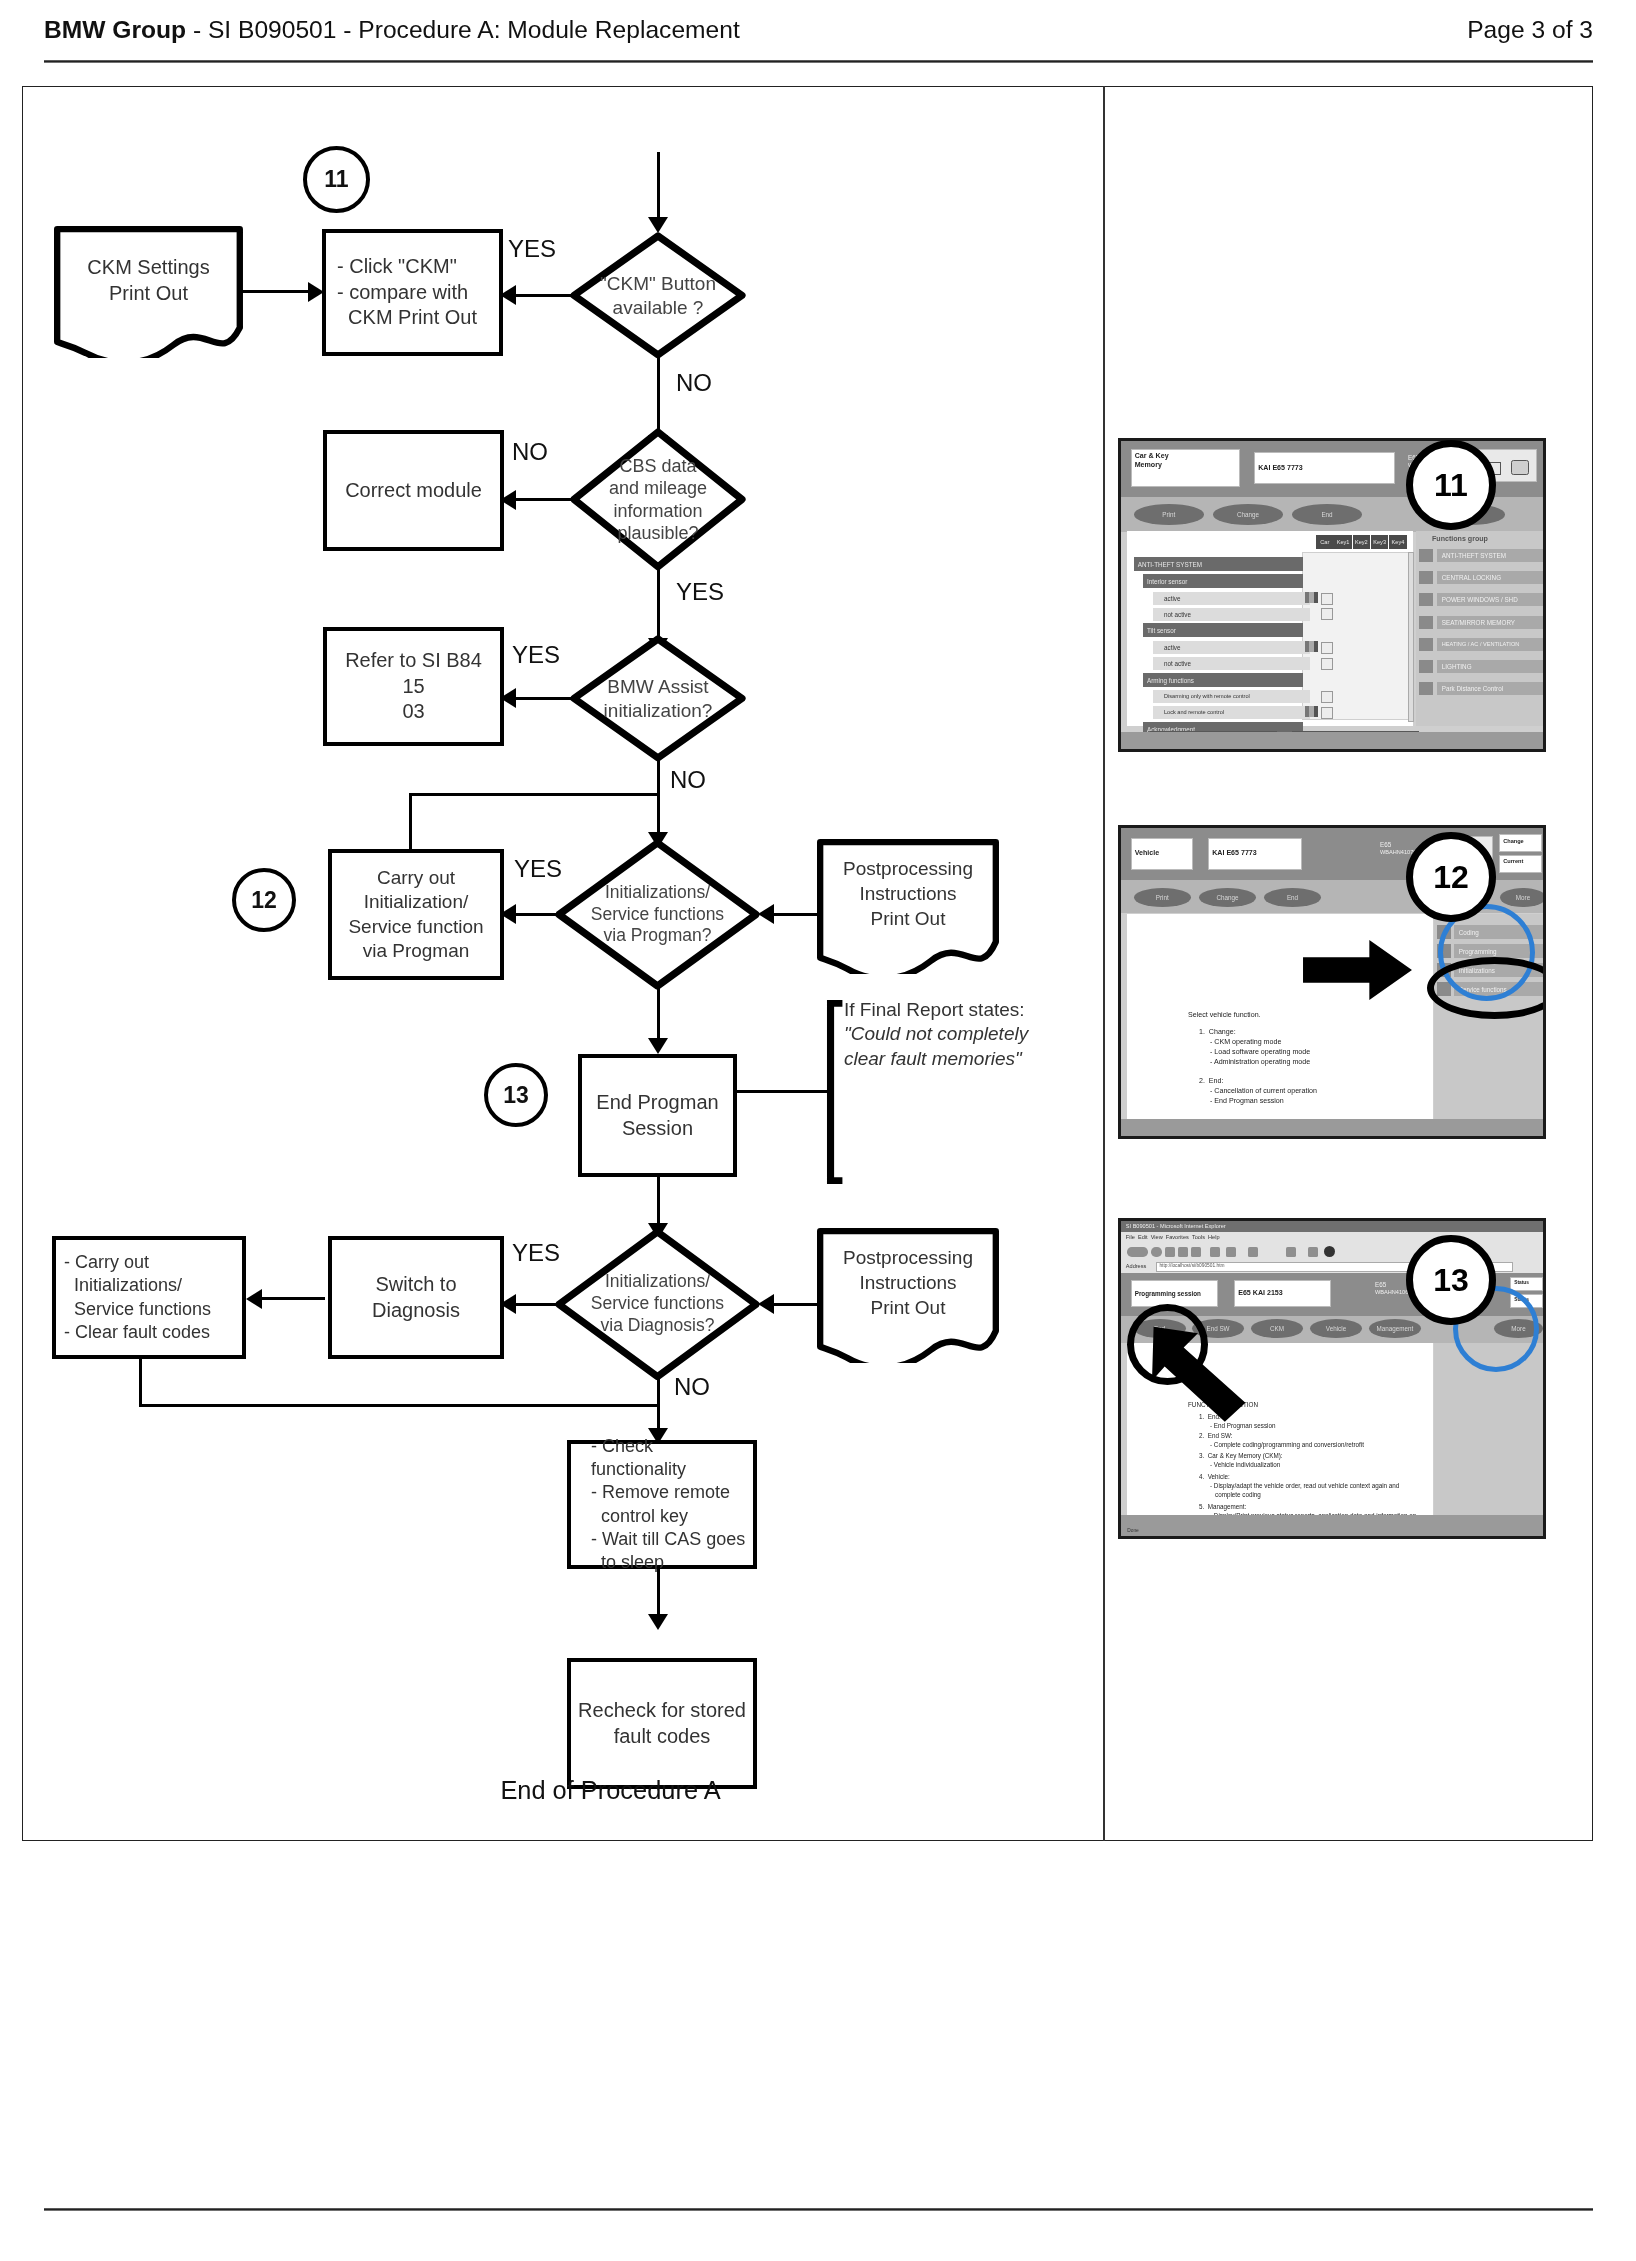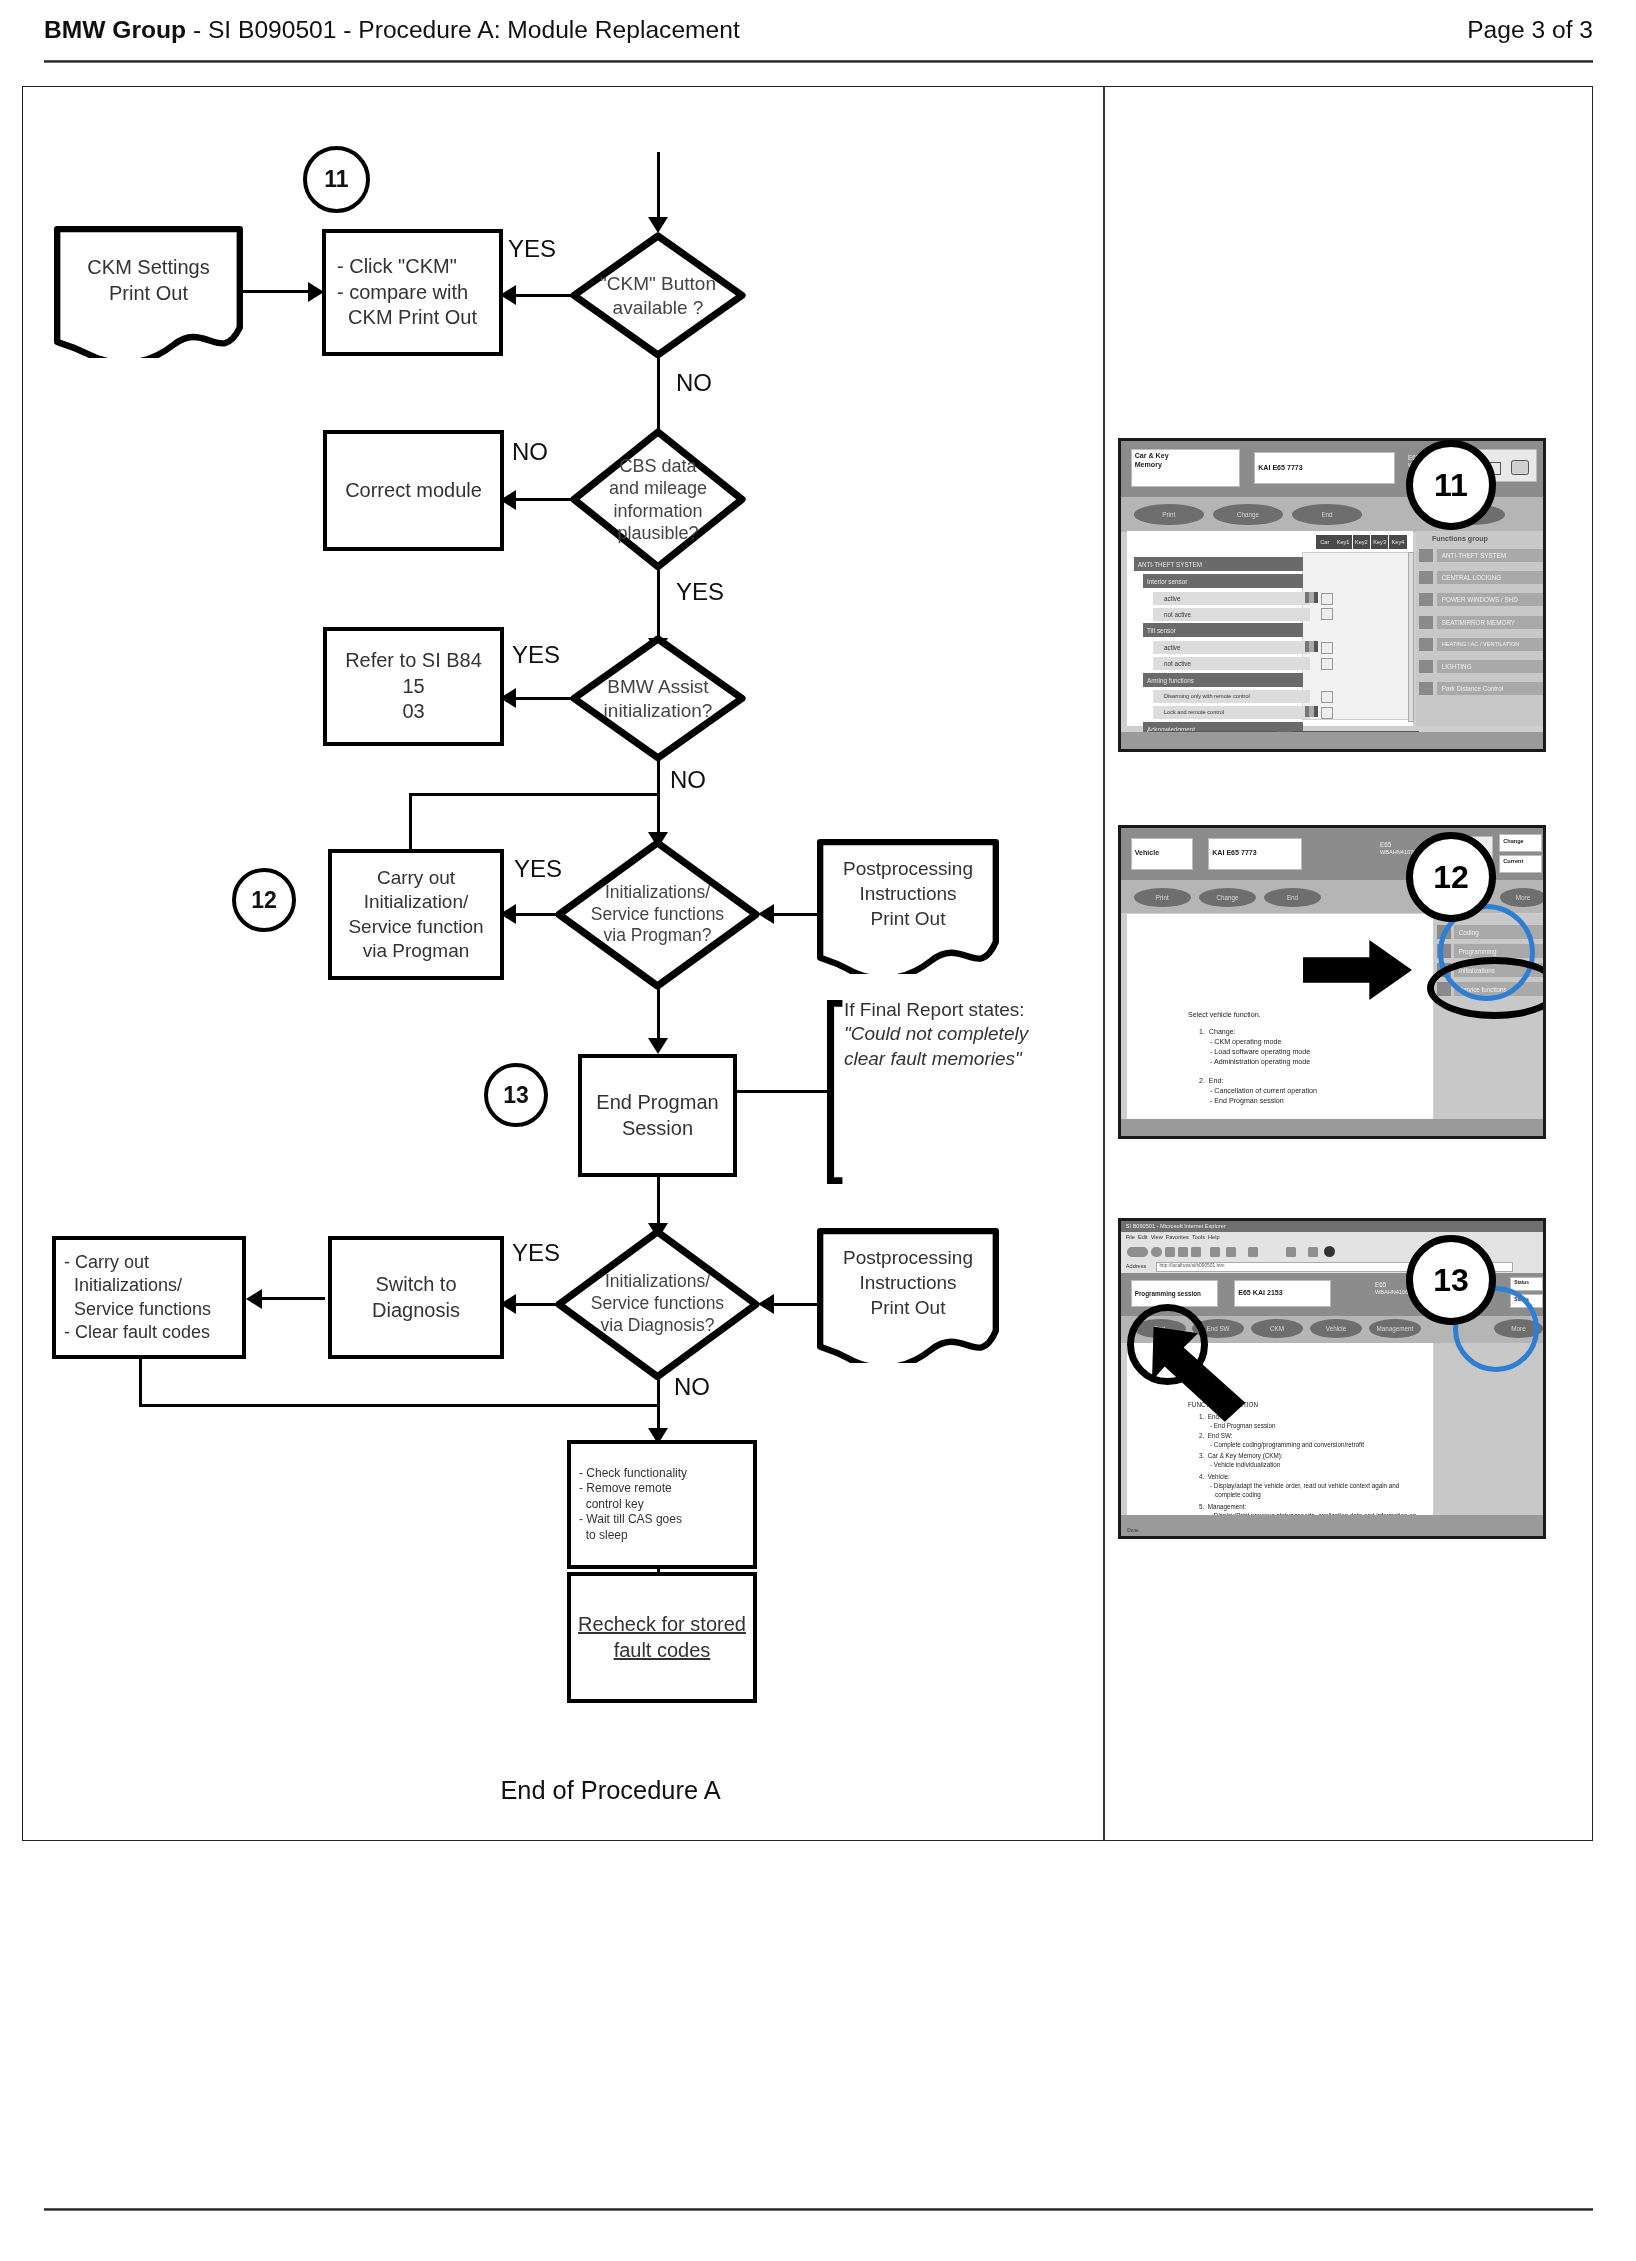--- a/index.html
+++ b/index.html
@@ -286,28 +286,28 @@
     </div>
     <div class="ln lnh" style="left:763px;top:1303px;width:56px;"></div>
     <div class="arrow arr-left" style="left:758px;top:1294px;"></div>
 
     <div class="ln lnv" style="left:139px;top:1358px;height:49px;"></div>
     <div class="ln lnh" style="left:139px;top:1404px;width:520px;"></div>
 
     <div class="ln lnv" style="left:657px;top:1377px;height:56px;"></div>
     <div class="arrow arr-down" style="left:648px;top:1428px;"></div>
 
-    <div class="node left-text" style="left:567px;top:1440px;width:190px;height:129px;font-size:12px;padding-left:8px;">
+    <div class="node left-text" style="left:567px;top:1440px;width:190px;height:129px;font-size:18px;padding-left:20px;">
       <span>- Check functionality<br>- Remove remote<br>&nbsp;&nbsp;control key<br>- Wait till CAS goes<br>&nbsp;&nbsp;to sleep</span>
     </div>
 
     <div class="ln lnv" style="left:657px;top:1566px;height:54px;"></div>
     <div class="arrow arr-down" style="left:648px;top:1614px;"></div>
 
-    <div class="node" style="left:567px;top:1572px;width:190px;height:131px;text-decoration:underline;">
+    <div class="node" style="left:567px;top:1658px;width:190px;height:131px;">
       <span>Recheck for stored<br>fault codes</span>
     </div>
 
     <div id="end-proc">End of Procedure A</div>
   </div>
 
   <div class="shot" style="left:1118px;top:438px;width:428px;height:314px;">
     <div class="ttl" style="height:56px;"></div>
     <div class="wbox" style="left:9.5px;top:8px;width:109px;height:38px;">Car &amp; Key<br>Memory</div>
     <div class="wbox" style="left:133px;top:11px;width:141px;height:32px;display:flex;align-items:center;">KAI E65 7773</div>

